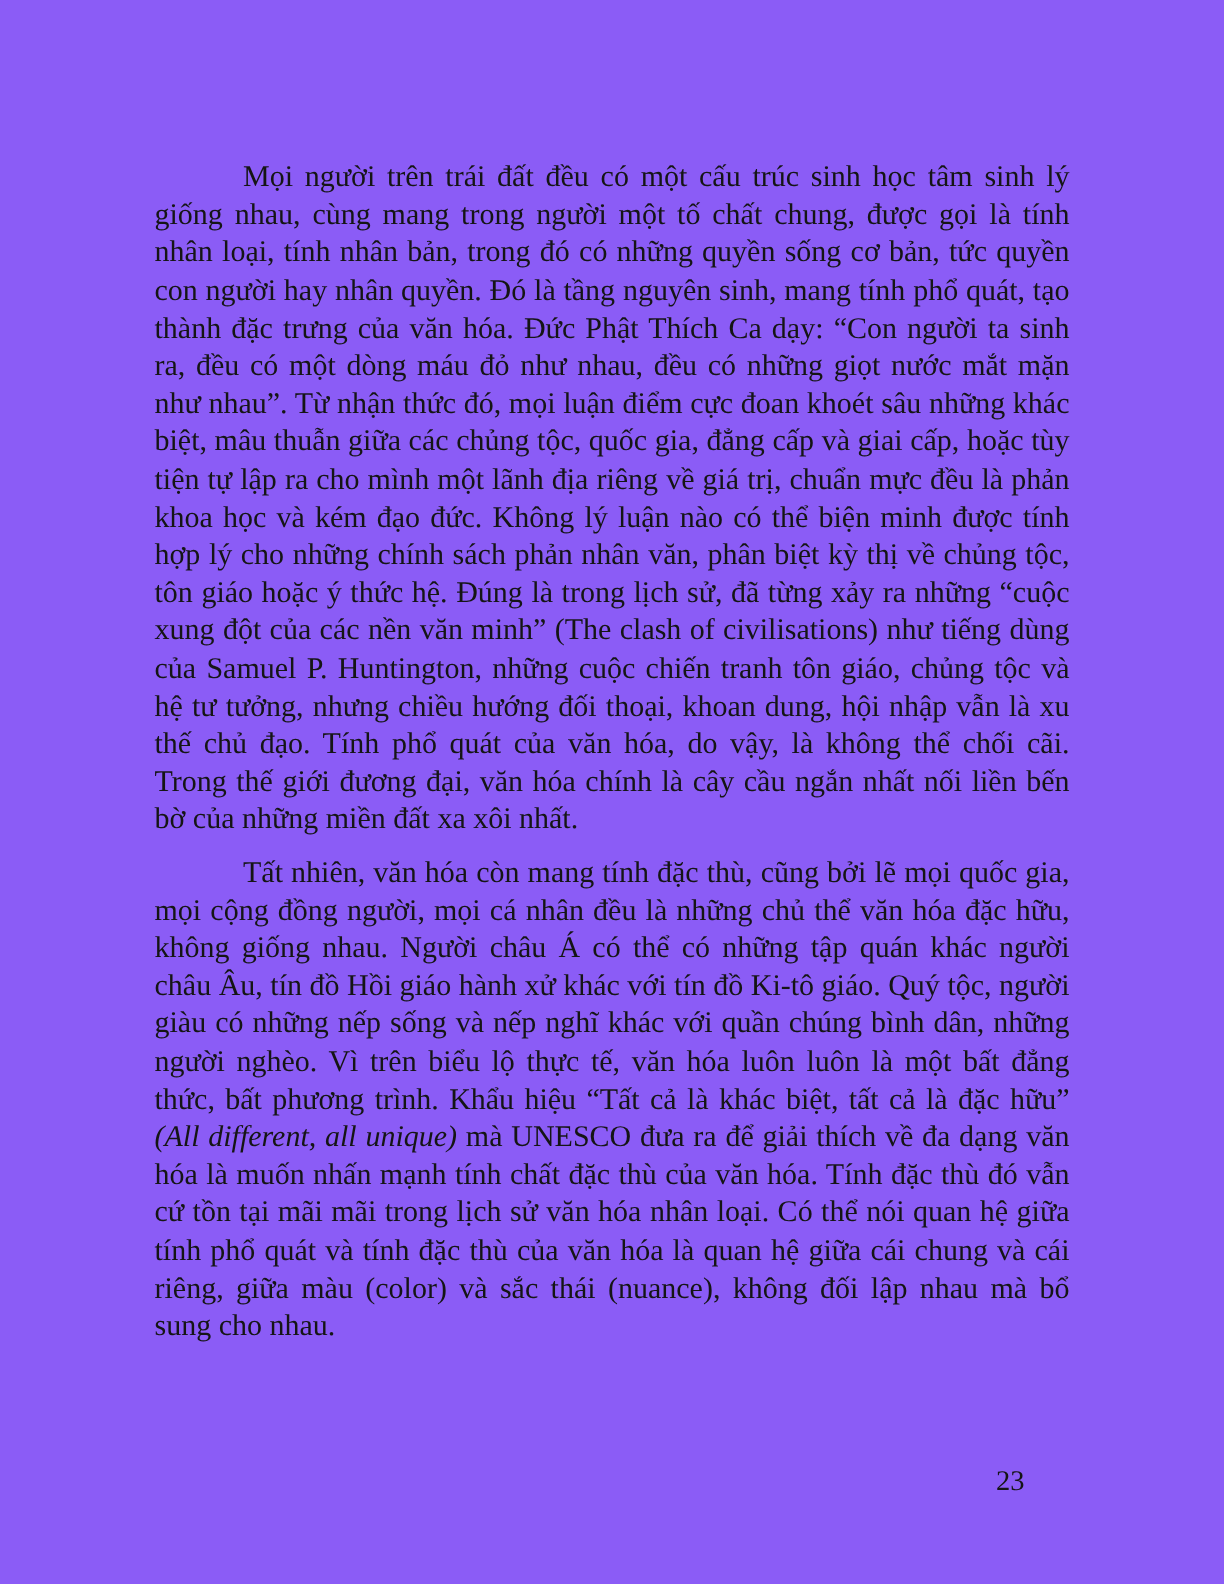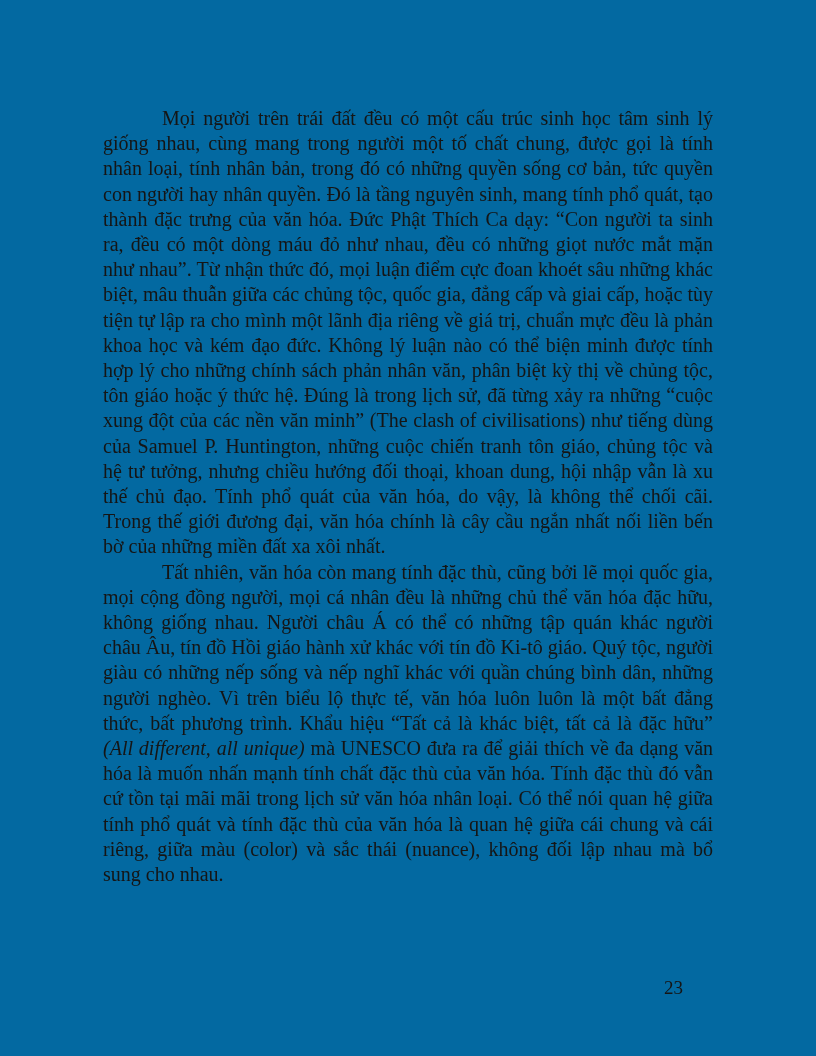--- a/index.html
+++ b/index.html
@@ -5,42 +5,42 @@
   html, body {
     margin: 0;
     padding: 0;
     background: #e9e9e9;
   }
   .page {
     position: relative;
     width: 816px;
     height: 1056px;
     margin: 0 auto;
-    background: #0369a1;
+    background: #8b5cf6;
     font-family: "Liberation Serif", "DejaVu Serif", serif;
     color: #151515;
     overflow: hidden;
   }
   .text-block {
     position: absolute;
     left: 103px;
     top: 106px;
     width: 610px;
     font-size: 20px;
     line-height: 25.2px;
     text-align: justify;
     text-justify: inter-word;
   }
   .text-block p {
     margin: 0;
     padding: 0;
     text-indent: 59px;
   }
   .text-block p + p {
-    margin-top: 0;
+    margin-top: 10px;
   }
   .seg-italic {
     font-style: italic;
   }
   .page-number {
     position: absolute;
     left: 664px;
     top: 976px;
     font-size: 19px;
     line-height: 24px;

